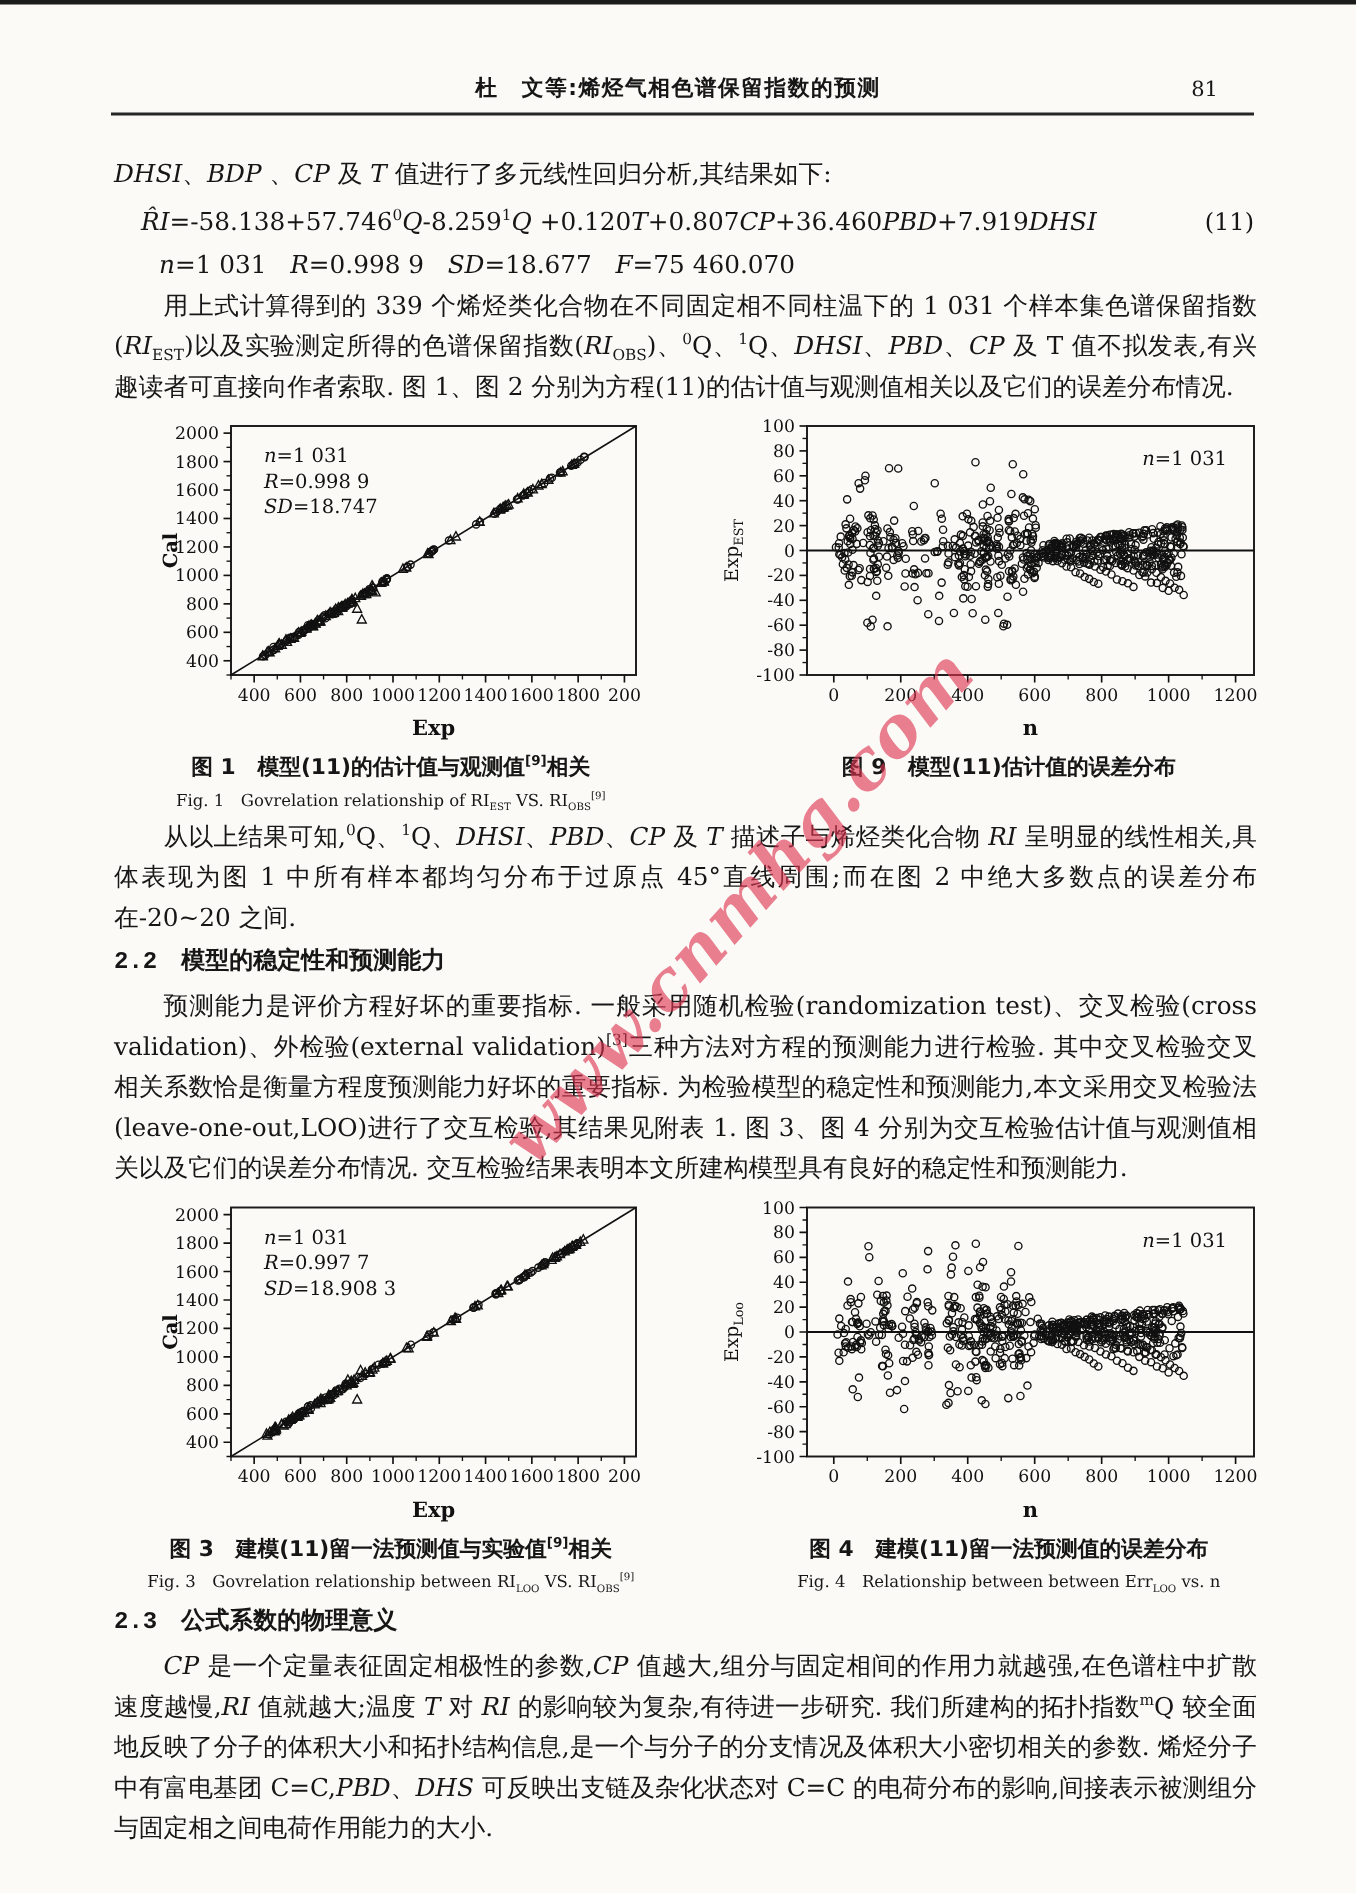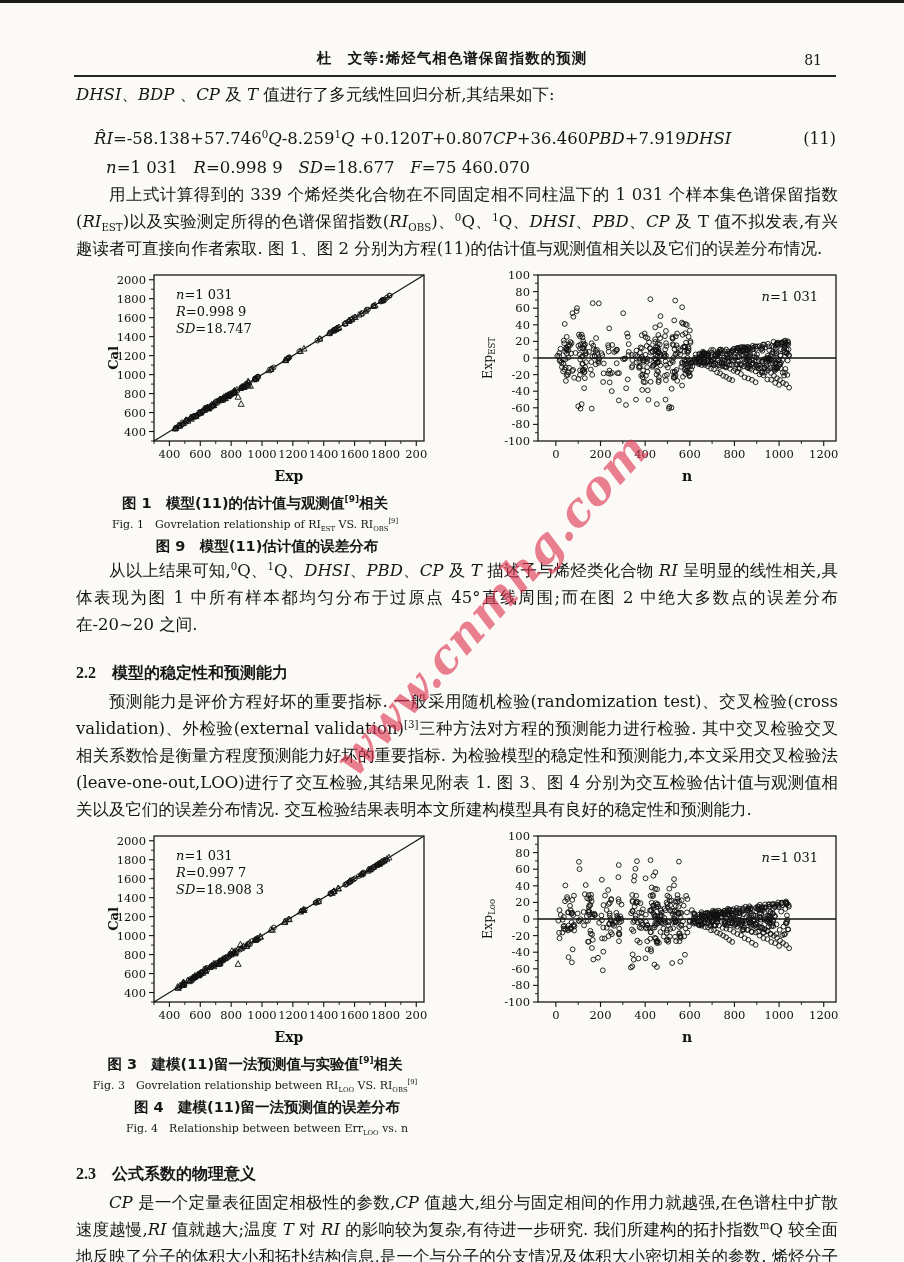--- a/index.html
+++ b/index.html
@@ -3,36 +3,36 @@
 <meta charset="utf-8">
 <style>
   html,body{margin:0;padding:0;}
   body{width:904px;height:1262px;background:#e9e9e6;}
   .page{position:relative;width:904px;height:1262px;background:#fbfaf6;overflow:hidden;
         font-family:"DejaVu Serif","Liberation Serif",serif;color:#161616;}
   .top-strip{position:absolute;top:0;left:0;width:100%;height:3px;background:#1b1b1b;}
   .header{position:relative;padding-top:48px;text-align:center;}
   .htitle{font-size:14.5px;font-weight:bold;letter-spacing:1px;
           font-family:"DejaVu Sans","Liberation Sans",sans-serif;}
-  .pnum{position:absolute;right:82px;bottom:0;font-size:14px;}
+  .pnum{position:absolute;right:92px;bottom:0;font-size:14px;}
   .rule{margin:7px 68px 0 74px;border-top:2.2px solid #262626;}
   .content{margin:0 66px 0 76px;font-size:16.5px;line-height:27px;text-align:justify;}
   p{margin:0;}
-  .noindent{text-indent:0;margin-top:4px;}
+  .noindent{text-indent:0;margin-top:25px;}
   .para{text-indent:2em;}
-  .eqrow{display:flex;align-items:baseline;margin-top:17px;}
+  .eqrow{display:flex;align-items:baseline;margin-top:5px;}
   .eq{flex:1;padding-left:18px;font-size:16.5px;}
   .eqnum{font-size:16px;padding-right:2px;}
   .stats{padding-left:30px;margin-top:2px;}
-  h3{font-size:16px;margin:21px 0 2px 0;font-weight:700;
-     font-family:Liberation Serif, serif;}
+  h3{font-size:16px;margin:3px 0 2px 0;font-weight:700;
+     font-family:Liberation Mono, monospace;}
   .figrow{display:flex;justify-content:space-between;margin:5px 38px 0 100px;height:221px;}
   .plot{height:220px;}
   svg{font-family:"DejaVu Serif","Liberation Serif",serif;}
-  .caprow{display:flex;justify-content:center;margin:4px 14px 0 55px;text-align:center;flex-direction:column;}
+  .caprow{display:flex;justify-content:center;margin:4px 14px 0 55px;text-align:center;}
   .capblock1{width:400px;}
   .capblock2{width:424px;}
   .cap-cn{font-weight:700;font-size:14.5px;line-height:22px;
           font-family:"DejaVu Sans","Liberation Sans",sans-serif;}
   .cap-en{font-size:11px;line-height:21px;}
   sup,sub{font-size:62%;line-height:0;}
   .watermark{position:absolute;left:281px;top:600px;width:380px;text-align:center;
              transform:rotate(-48deg);transform-origin:center;
              font-size:46px;font-style:italic;font-weight:bold;letter-spacing:1px;
              opacity:.62;pointer-events:none;font-family:"DejaVu Serif",serif;}

